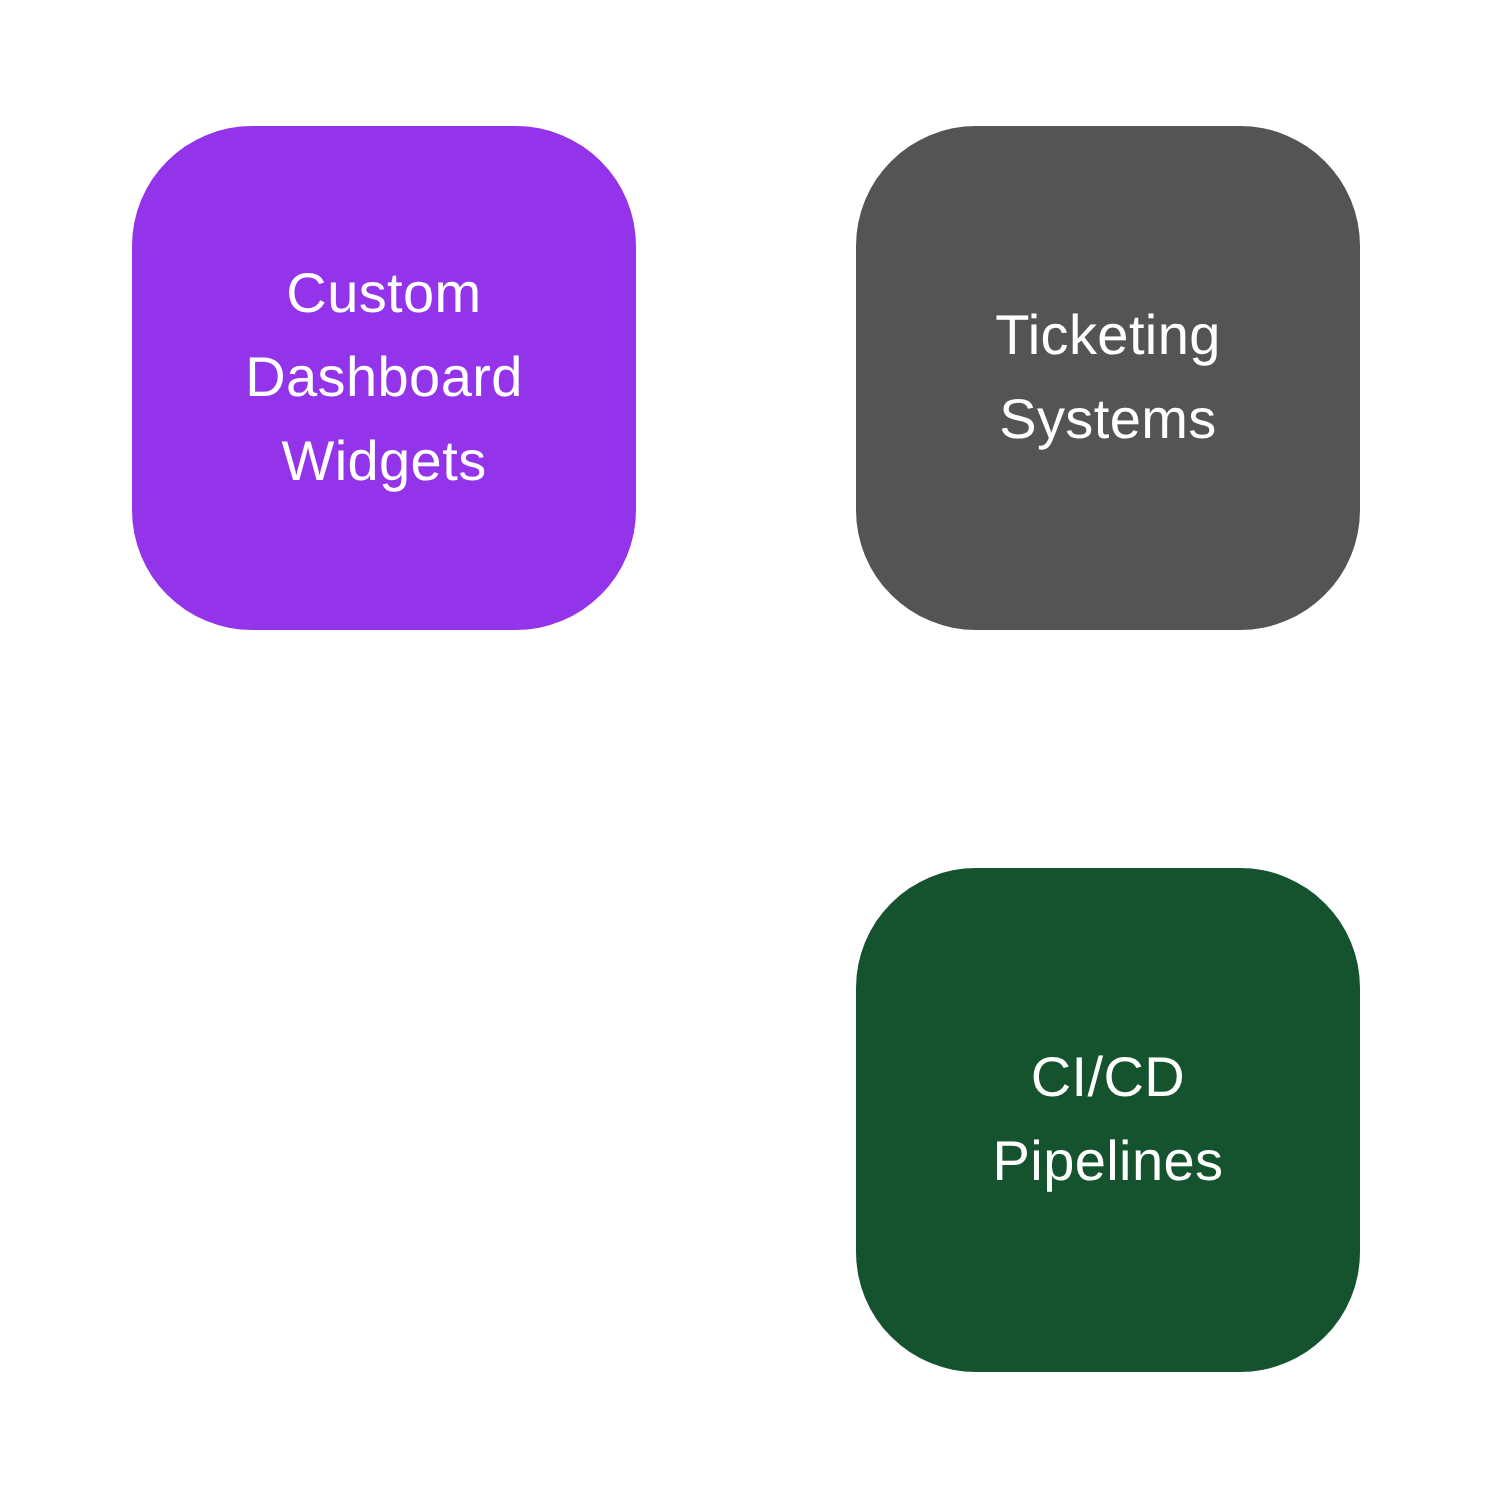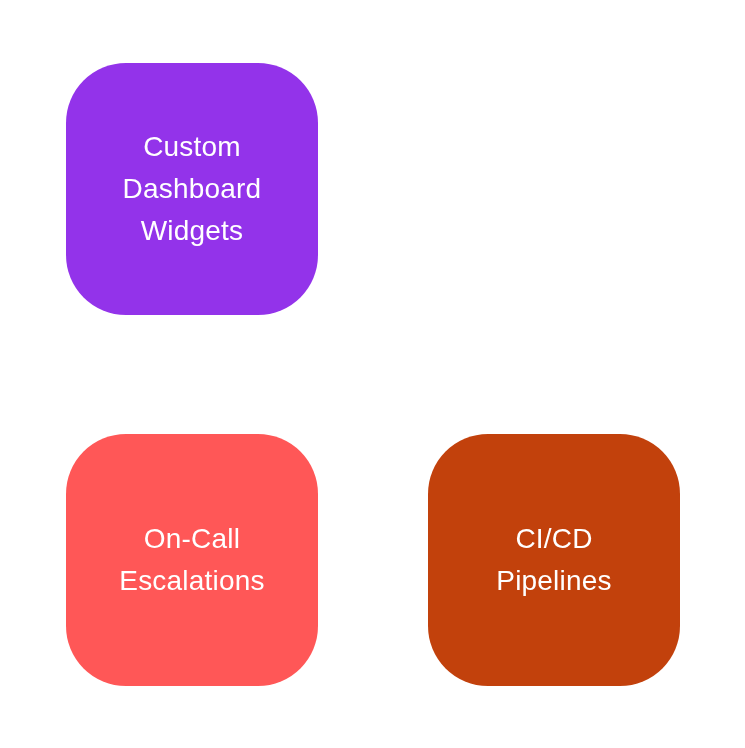--- a/index.html
+++ b/index.html
@@ -43,24 +43,24 @@
 <body>
 
 <div class="canvas">
 
   <div class="tile tile-topleft" style="background-color: rgb(147, 51, 234);">
     <div class="tile-label">Custom
 Dashboard
 Widgets</div>
   </div>
 
-
-  <div class="tile tile-bottomleft" style="background-color: rgb(255, 87, 87);">
-    <div class="tile-label">On-Call
-Escalations</div>
+  <div class="tile tile-topright" style="background-color: rgb(84, 84, 84);">
+    <div class="tile-label">Ticketing
+Systems</div>
   </div>
 
-  <div class="tile tile-bottomright" style="background-color: #c2410c;">
+
+  <div class="tile tile-bottomright" style="background-color: #14532d;">
     <div class="tile-label">CI/CD
 Pipelines</div>
   </div>
 
 </div>
 
 </body></html>

